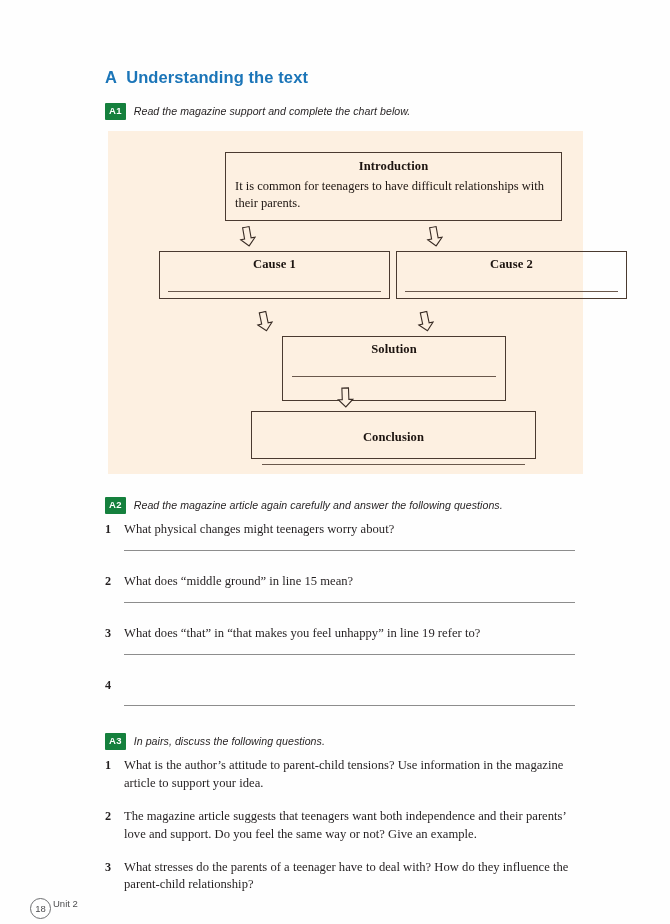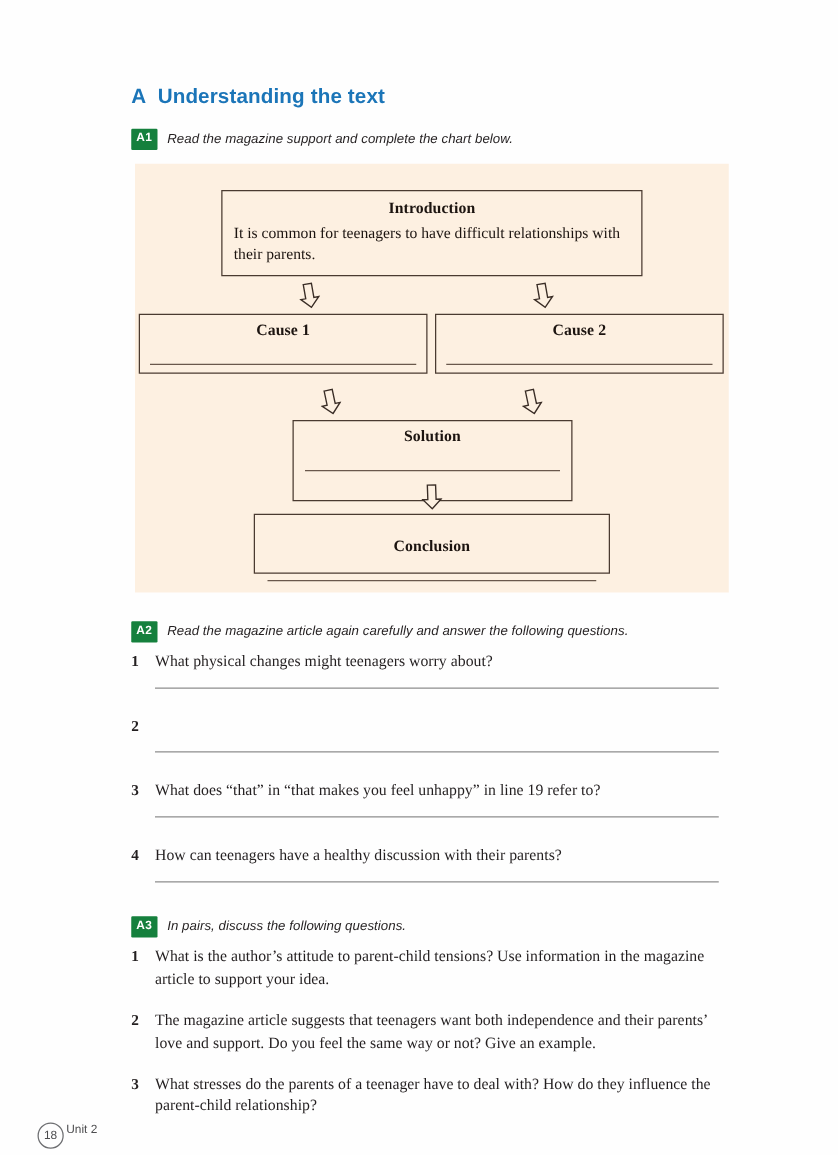--- a/index.html
+++ b/index.html
@@ -84,20 +84,21 @@
     width: 475px;
     height: 343px;
     background: #fdf0e1;
   }
 
   .flow-box {
     position: absolute;
     border: 1.4px solid #4a3a30;
     background: transparent;
     box-sizing: border-box;
+    margin-left: 48px;
   }
   .flow-title {
     text-align: center;
     font-family: "Liberation Serif", serif;
     font-weight: bold;
     font-size: 12.6px;
     color: #1c1410;
     letter-spacing: 0.1px;
   }
   .flow-body {
@@ -326,34 +327,34 @@
     <div class="qitem">
       <div class="qrow">
         <span class="qnum">1</span>
         <span class="qtext">What physical changes might teenagers worry about?</span>
       </div>
       <div class="write-line"></div>
     </div>
     <div class="qitem">
       <div class="qrow">
         <span class="qnum">2</span>
+        <span class="qtext">What does “middle ground” in line 15 mean?</span>
       </div>
       <div class="write-line"></div>
     </div>
     <div class="qitem">
       <div class="qrow">
         <span class="qnum">3</span>
         <span class="qtext">What does “that” in “that makes you feel unhappy” in line 19 refer to?</span>
       </div>
       <div class="write-line"></div>
     </div>
     <div class="qitem">
       <div class="qrow">
         <span class="qnum">4</span>
-        <span class="qtext">How can teenagers have a healthy discussion with their parents?</span>
       </div>
       <div class="write-line"></div>
     </div>
   </div>
 
   <div class="task-row" id="task-a3">
     <span class="badge">A3</span>
     <span class="rubric">In pairs, discuss the following questions.</span>
   </div>
 

